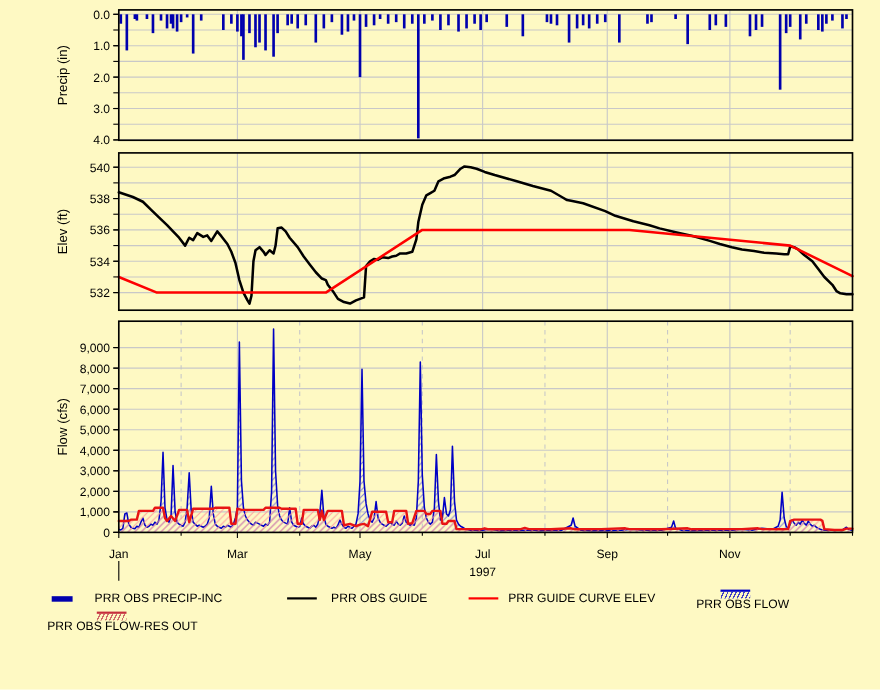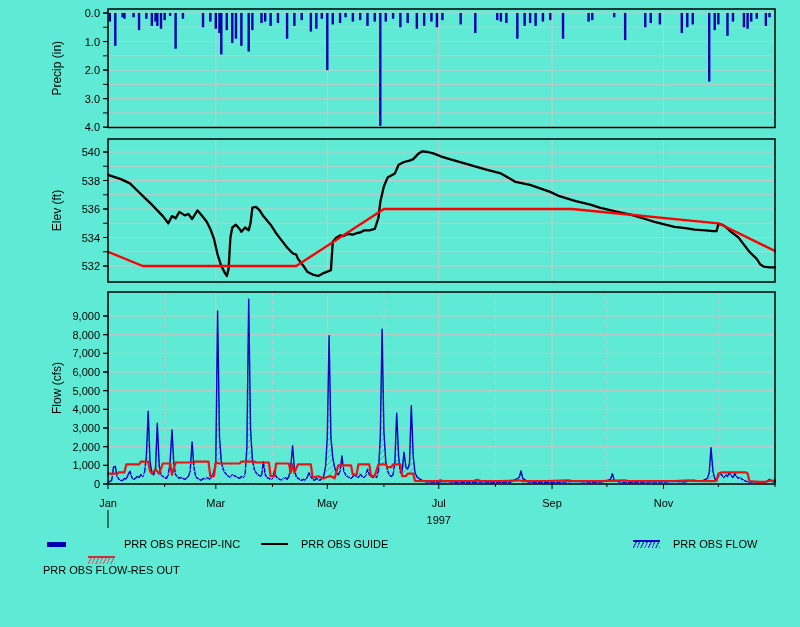--- a/index.html
+++ b/index.html
@@ -1,16 +1,16 @@
 <!DOCTYPE html>
 <html><head>
 <meta charset="utf-8">
 <style>
   html,body{margin:0;padding:0;background:#ffffff;}
-  .canvas{position:relative;width:800px;height:627px;background:#5eead4;overflow:hidden;
+  .canvas{position:relative;width:800px;height:627px;background:#fef9c3;overflow:hidden;
           font-family:"Liberation Sans",sans-serif;}
   #chart-svg{position:absolute;left:0;top:0;}
   .legend{position:absolute;left:0;top:533px;width:800px;height:50px;}
   .legend-item{position:absolute;display:flex;align-items:center;height:16px;}
   .legend-label{font-size:11px;color:#000;white-space:nowrap;letter-spacing:0px;}
   .sw{display:inline-block;flex:none;}
   .sw-precip{width:19px;height:5px;background:#0000ae;margin-right:20px;}
   .sw-elev{width:27px;height:2px;background:#000000;margin-right:13px;}
   .sw-guide{width:27px;height:2px;background:#fe0000;margin-right:9px;}
   .sw-flow{width:27px;height:6px;border-top:2px solid #0000c8;margin-right:13px;
@@ -282,29 +282,33 @@
         <line x1="606.8794520547945" y1="484" x2="606.8794520547945" y2="487" stroke="#000" stroke-width="1"></line>
         <line x1="663.5287671232877" y1="484" x2="663.5287671232877" y2="489" stroke="#000" stroke-width="1"></line>
         <text x="663.5287671232877" y="507" text-anchor="middle" font-size="11" fill="#000">Nov</text>
         <line x1="718.3506849315069" y1="484" x2="718.3506849315069" y2="487" stroke="#000" stroke-width="1"></line>
         <line x1="775" y1="484" x2="775" y2="487" stroke="#000" stroke-width="1"></line>
         <line x1="108" y1="510" x2="108" y2="528" stroke="#000" stroke-width="1"></line>
         <text x="438.758904109589" y="524" text-anchor="middle" font-size="11" fill="#000">1997</text>
       </g>
     </svg>
   <div class="legend">
-    <div class="legend-item" style="left:47px;top:3px;gap:38px;">
+    <div class="legend-item" style="left:47px;top:3px;">
       <span class="sw sw-precip"></span>
       <span class="legend-label">PRR OBS PRECIP-INC</span>
     </div>
     <div class="legend-item" style="left:261px;top:3px;">
       <span class="sw sw-elev"></span>
       <span class="legend-label">PRR OBS GUIDE</span>
     </div>
-    <div class="legend-item" style="left:633px;top:3px;">
+    <div class="legend-item" style="left:426px;top:3px;">
+      <span class="sw sw-guide"></span>
+      <span class="legend-label">PRR GUIDE CURVE ELEV</span>
+    </div>
+    <div class="legend-item" style="left:633px;top:3px;flex-direction:column;">
       <span class="sw sw-flow"></span>
       <span class="legend-label">PRR OBS FLOW</span>
     </div>
     <div class="legend-item" style="left:43px;top:23px;flex-direction:column;">
       <span class="sw sw-resout"></span>
       <span class="legend-label">PRR OBS FLOW-RES OUT</span>
     </div>
   </div>
 </div>
 

